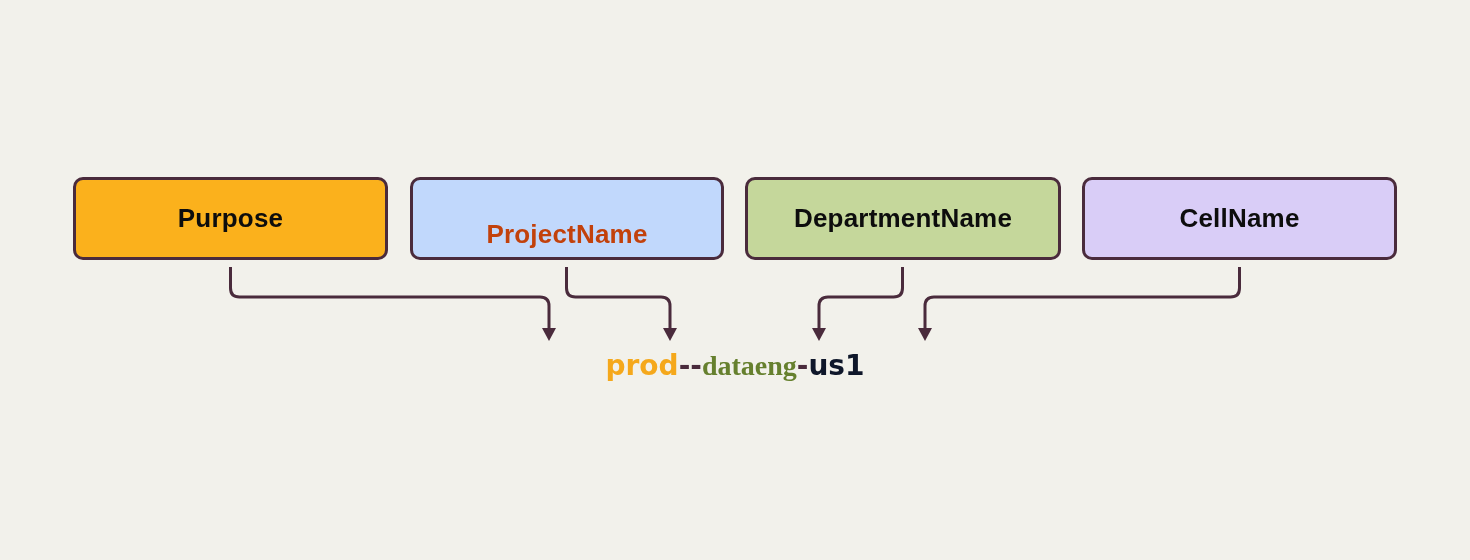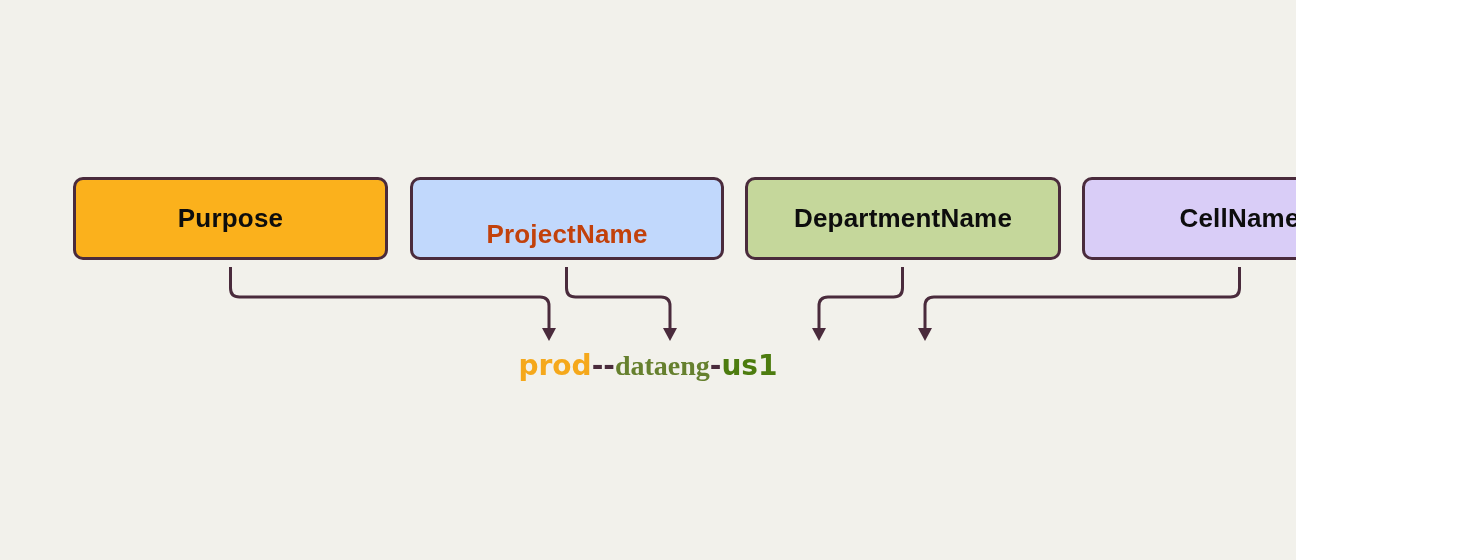--- a/index.html
+++ b/index.html
@@ -1,18 +1,18 @@
 <!DOCTYPE html>
 <html><head>
 <meta charset="utf-8">
 <style>
   html, body { margin: 0; padding: 0; }
   .canvas {
     position: relative;
-    width: 1296px;
+    width: 1470px;
     height: 560px;
     overflow: hidden;
     font-family: "Liberation Sans", sans-serif;
   }
   .box {
     position: absolute;
     top: 177px;
     height: 83px;
     box-sizing: border-box;
     border: 3px solid #4A2B3C;
@@ -87,16 +87,16 @@
       <path d="M918 328 L932 328 L925 341 Z" fill="currentColor" stroke="none"></path>
     </g>
   </svg>
 
   <div class="naming-row">
     <span style="color: rgb(245, 168, 27);">prod</span>
     <span style="color: rgb(74, 43, 60);">-</span>
     <span style="color: rgb(74, 43, 60);">-</span>
     <span style="color: rgb(102, 128, 46); font-family: Liberation Serif, serif;">dataeng</span>
     <span style="color: rgb(74, 43, 60);">-</span>
-    <span style="color: #4d7c0f;">us1</span>
+    <span style="color: #0f172a;">us1</span>
   </div>
 
 </div>
 
 </body></html>

